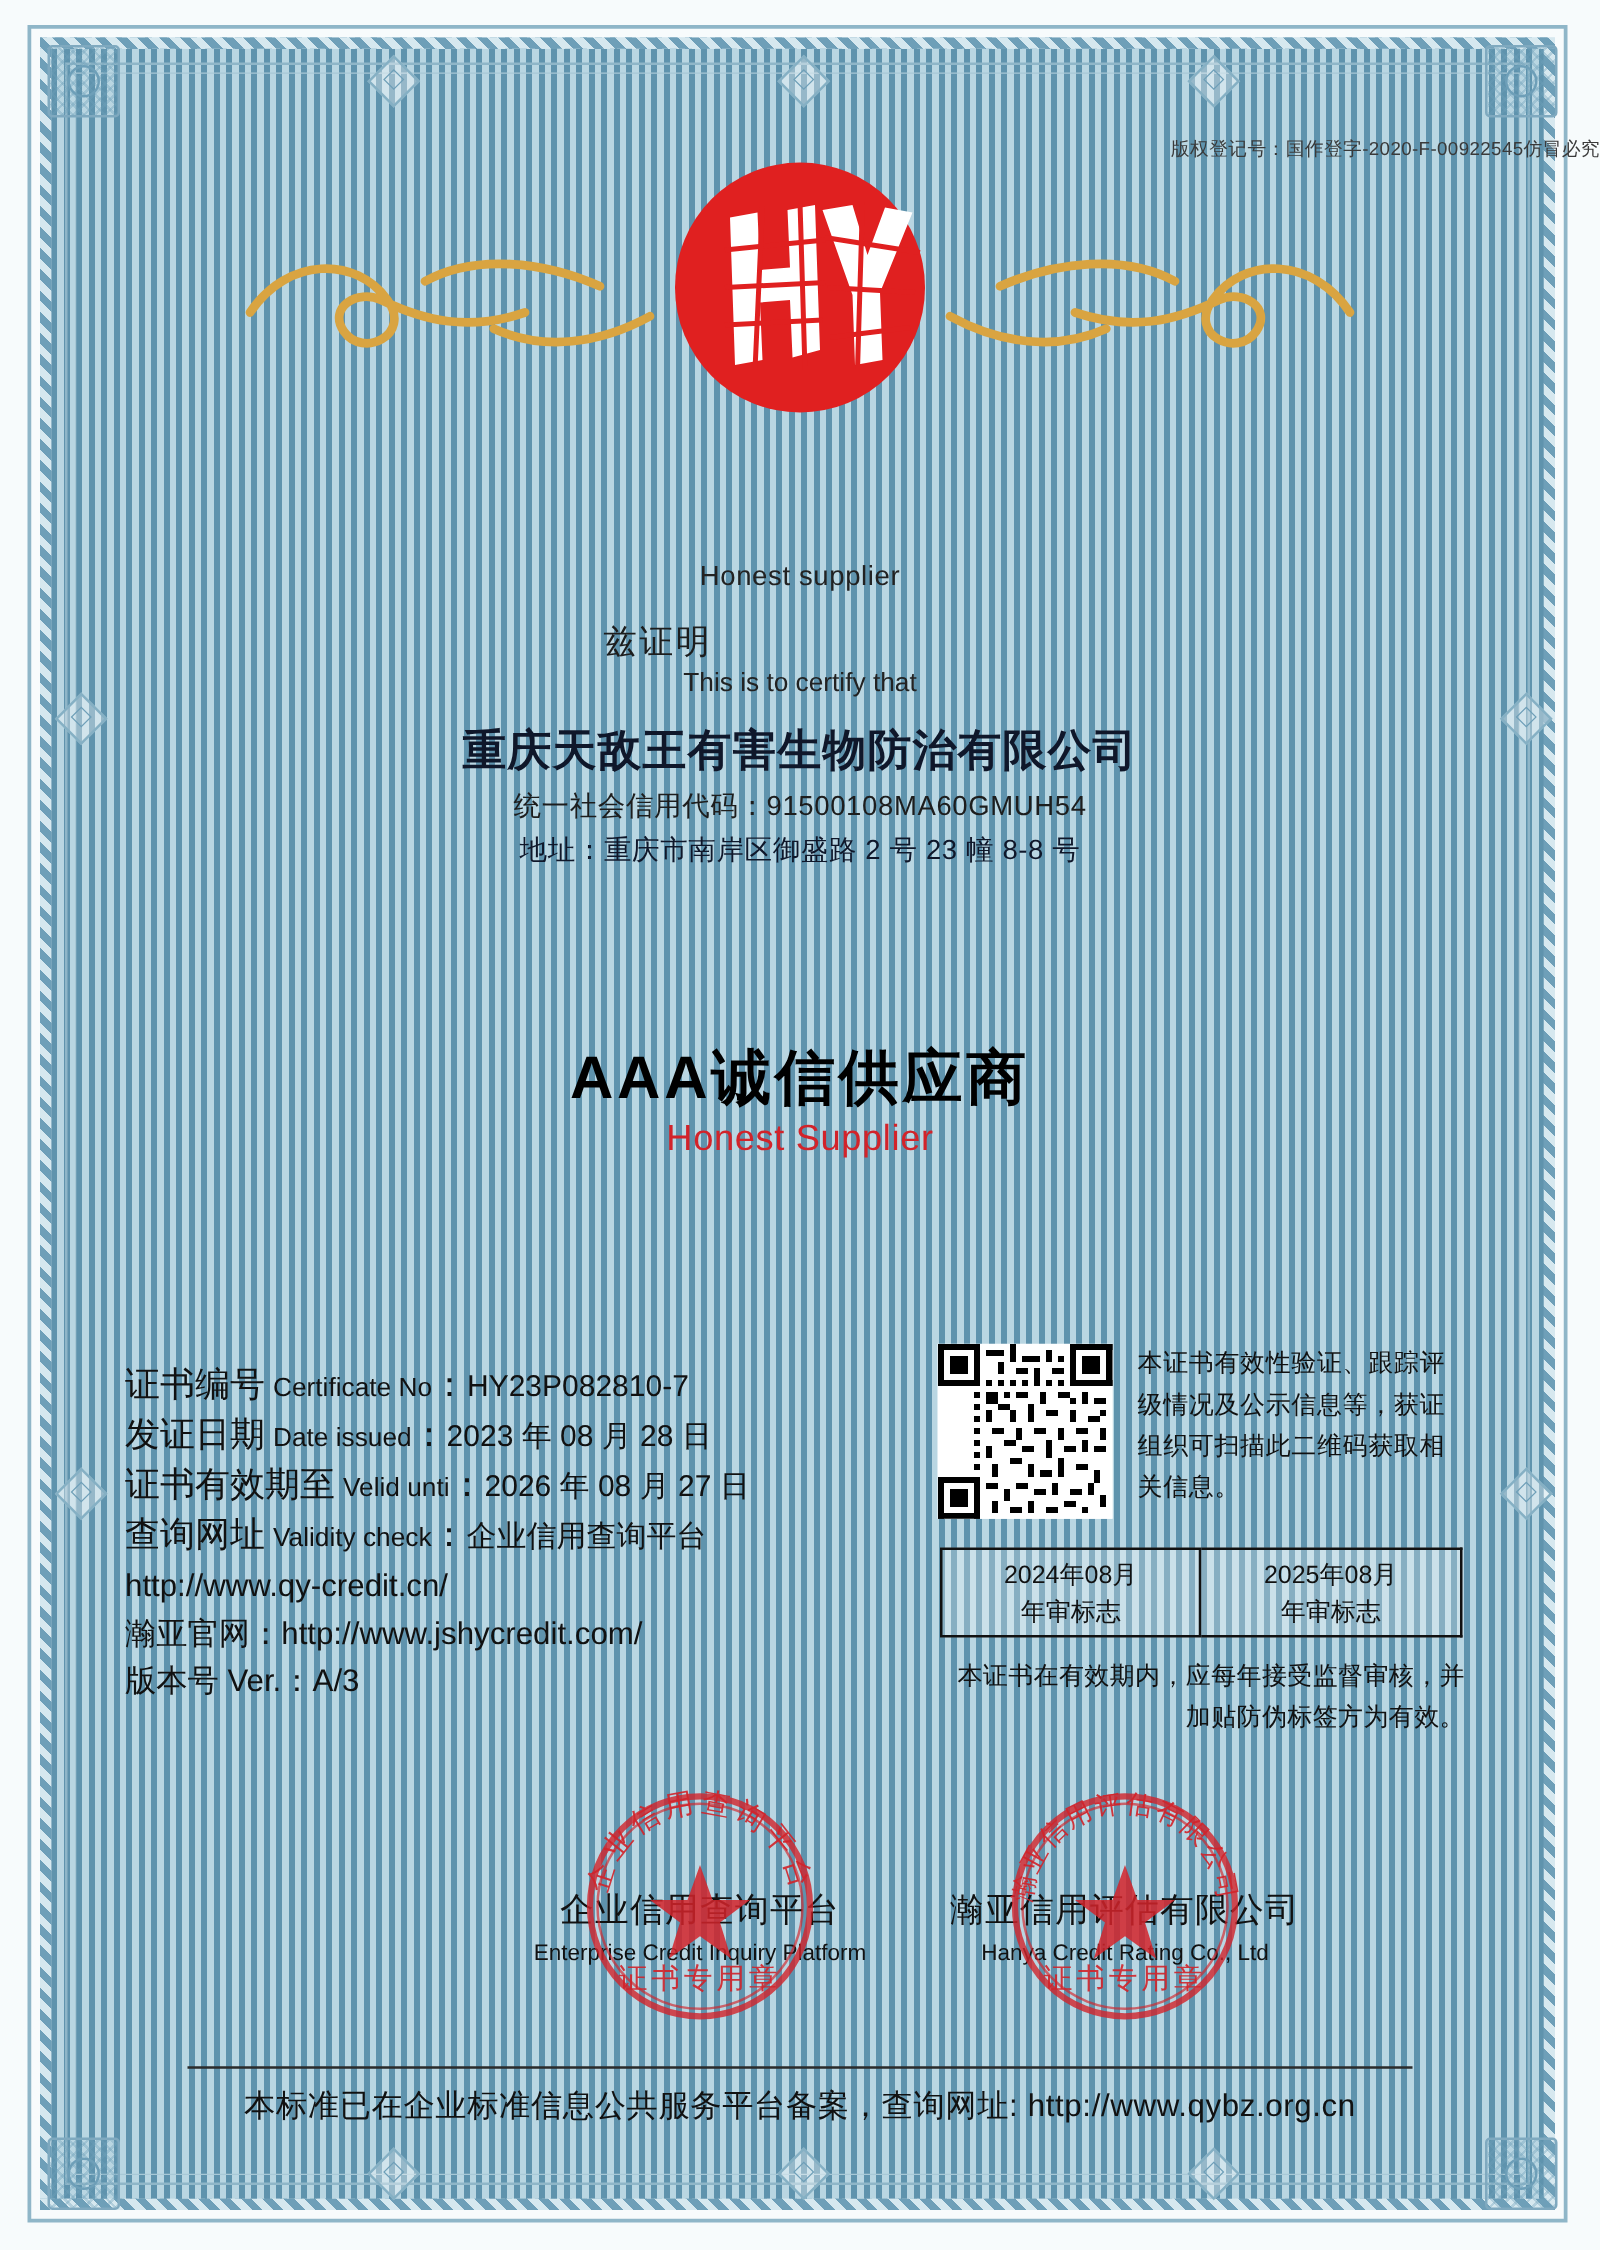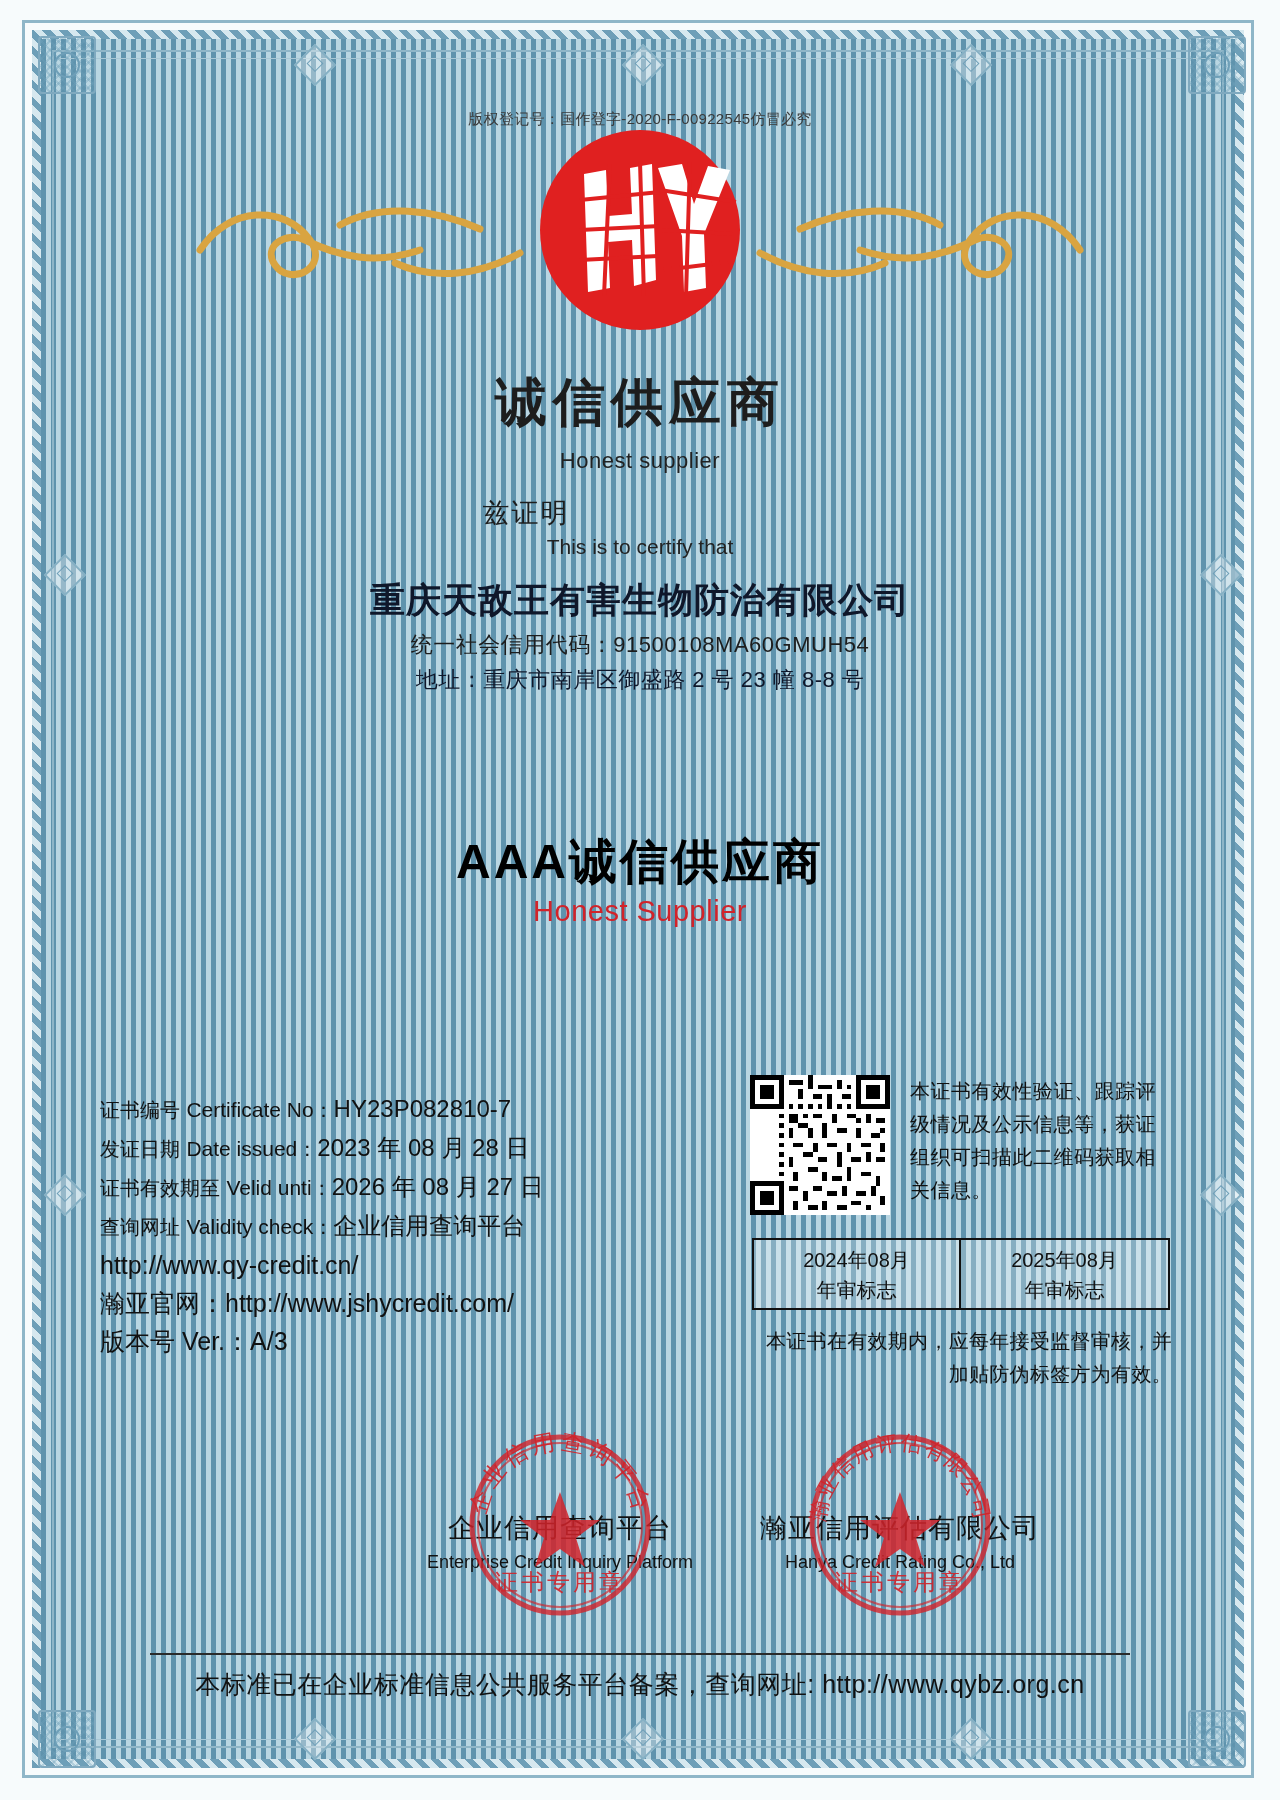--- a/index.html
+++ b/index.html
@@ -138,21 +138,21 @@
     content:"";
     position:absolute; left:6px; top:6px;
     width:10px;height:10px;border:1px solid #6e9fb8;
   }
 
   
   .copyright-line {
     position: absolute;
     left: 0; top: 110px;
     width: 1280px;
-    text-align: center;
+    text-align: right;
     font-size: 15px;
     color: #3a3a3a;
     letter-spacing: .3px;
   }
 
   
   .logo-wrap {
     position: absolute;
     left: 540px; top: 130px;
     width: 200px; height: 200px;
@@ -271,21 +271,21 @@
     position: absolute;
     left: 100px; top: 1090px;
     width: 640px;
     color: #111;
   }
   .detail-row {
     font-size: 23px;
     line-height: 38px;
     white-space: nowrap;
   }
-  .detail-row .lbl-cn { font-size: 20px; font-family: Liberation Serif, serif; }
+  .detail-row .lbl-cn { font-size: 28px; font-family: Liberation Serif, serif; }
   .detail-row .lbl-en { font-size: 21px; }
   .detail-row .val { font-size: 24px; }
   .detail-url {
     font-size: 25px;
     line-height: 38px;
   }
 
   
   .qr {
     position: absolute;
@@ -438,21 +438,20 @@
         <polygon points="118,38 142,34 154,74 168,36 190,40 164,104 166,158 144,162 142,106"></polygon>
       </g>
       <g stroke="#e02020" stroke-width="4" fill="none">
         <path d="M40,70 L120,62 M40,100 L120,96 M40,130 L118,126"></path>
         <path d="M120,60 L196,72 M122,100 L192,104 M124,140 L188,132"></path>
         <path d="M70,34 L64,166 M100,32 L104,166 M150,32 L146,166"></path>
       </g>
     </svg>
   </div>
 
-  <div class="title-cn">诚信供应商</div>
   <div class="title-en">Honest supplier</div>
   <div class="certify-cn">兹证明</div>
   <div class="certify-en">This is to certify that</div>
   <div class="company-name">重庆天敌王有害生物防治有限公司</div>
   <div class="company-code">统一社会信用代码：91500108MA60GMUH54</div>
   <div class="company-addr">地址：重庆市南岸区御盛路 2 号 23 幢 8-8 号</div>
 
   <div class="award-cn">AAA诚信供应商</div>
   <div class="award-en">Honest Supplier</div>
 

